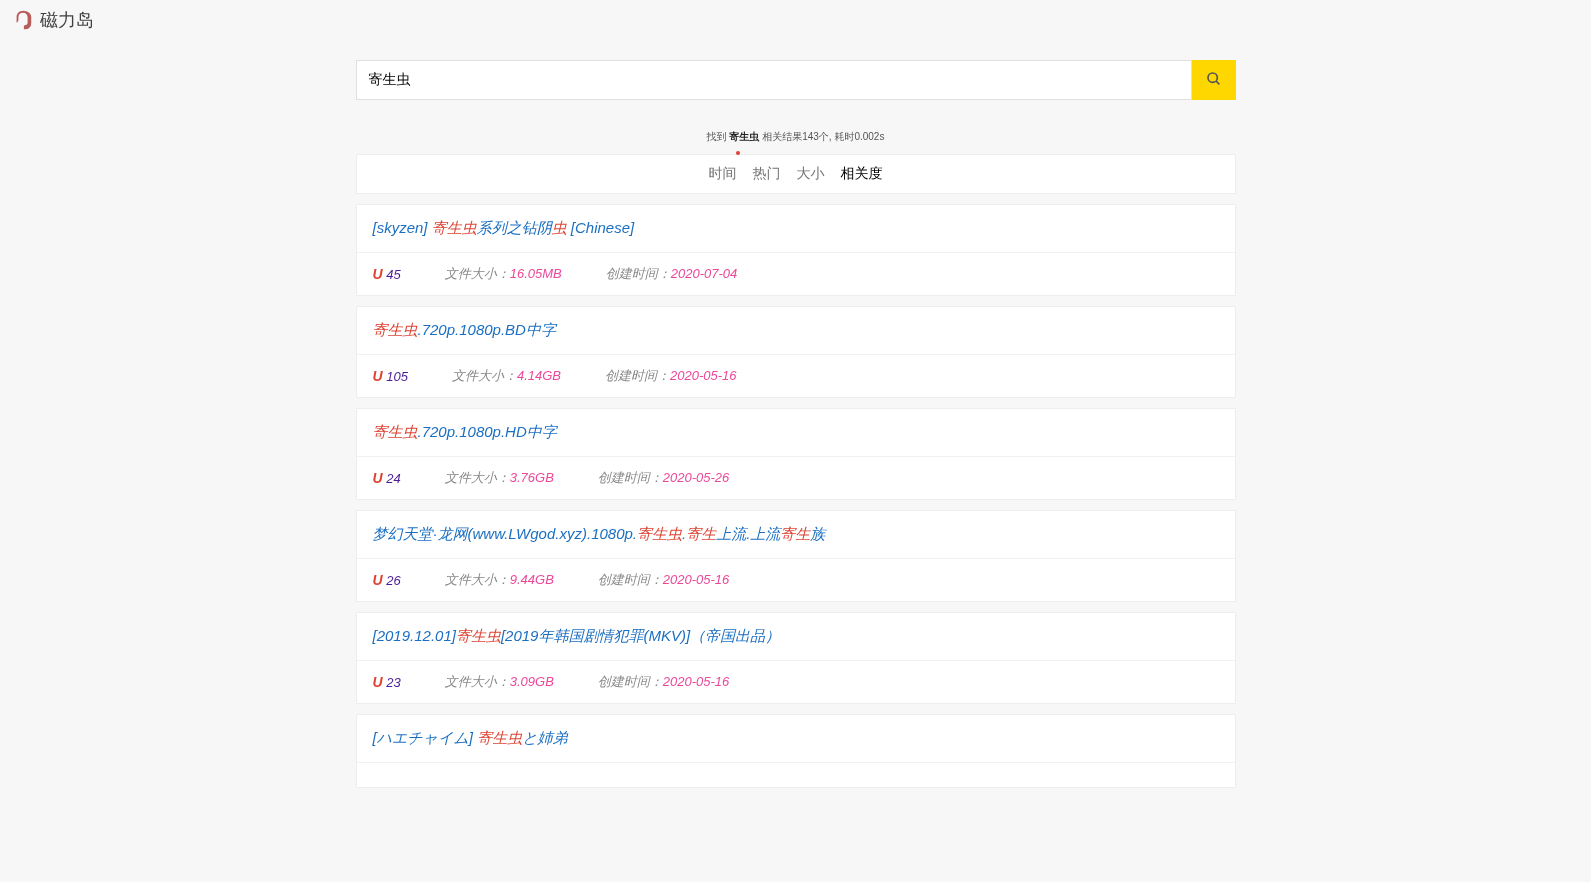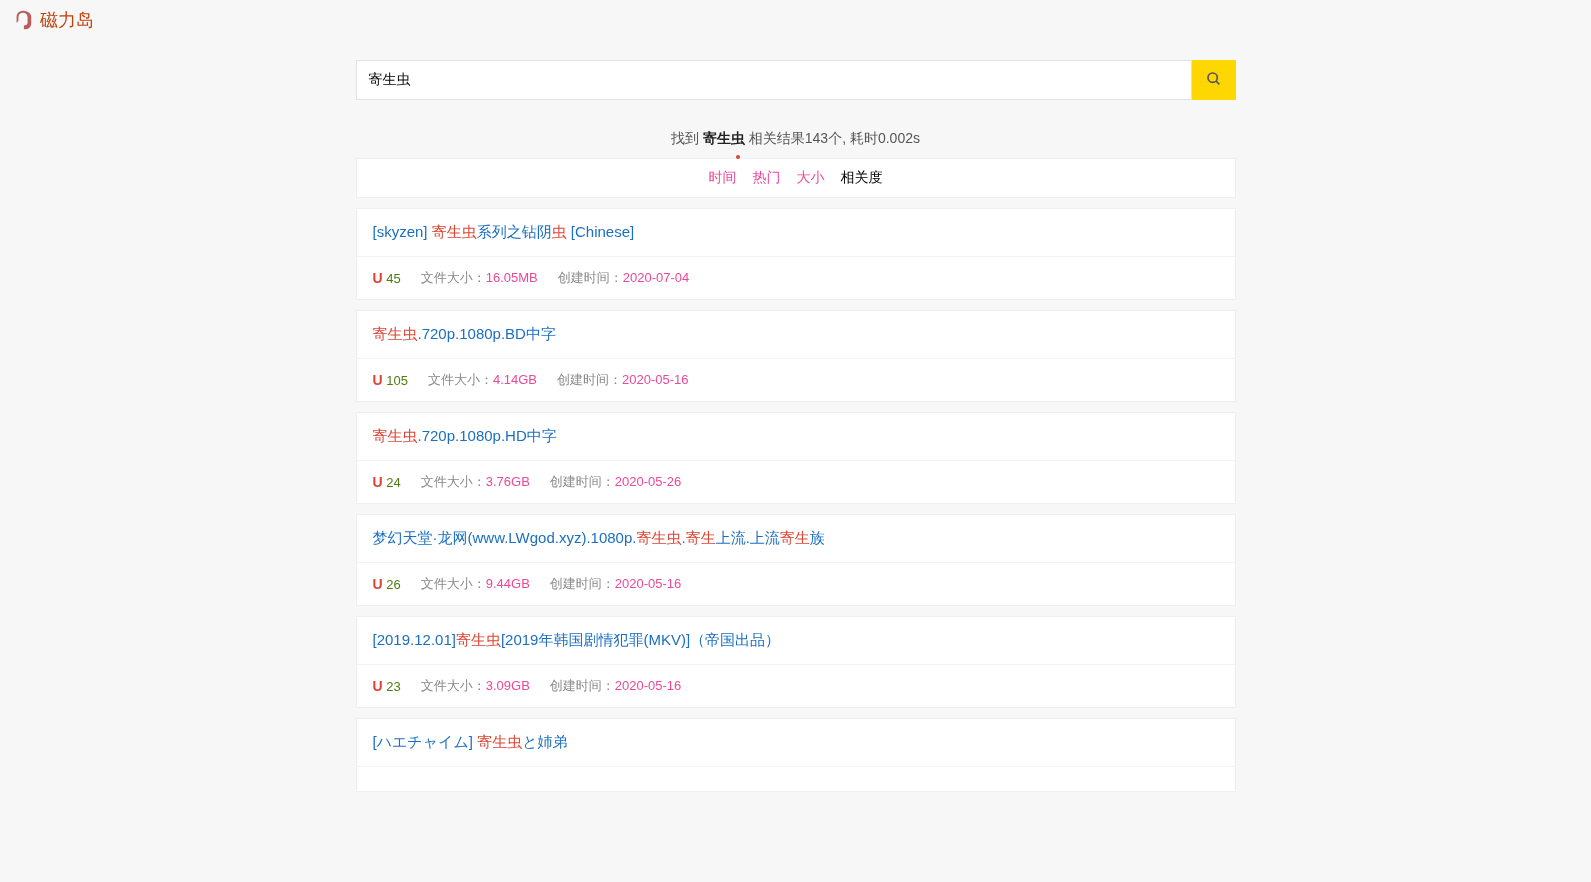--- a/index.html
+++ b/index.html
@@ -15,21 +15,21 @@
       align-items: center;
       gap: 6px;
     }
     .logo-icon {
       width: 22px;
       height: 22px;
       display: inline-block;
     }
     .site-name {
       font-size: 18px;
-      color: #c2410c;
+      color: #404040;
       font-weight: normal;
     }
     .content-wrap {
       max-width: 900px;
       margin: 20px auto 0;
       padding: 0 10px;
     }
     .search-row {
       display: flex;
       margin-bottom: 20px;
@@ -49,53 +49,54 @@
       background: #ffd700;
       border: none;
       cursor: pointer;
       display: flex;
       align-items: center;
       justify-content: center;
     }
     .summary {
       text-align: center;
       padding: 10px 0;
-      font-size: 14px;
+      font-size: 10px;
       color: #555;
     }
     .summary .kw { font-weight: bold; color: #222; }
     .sort-bar {
       background: #fff;
       border: 1px solid #eee;
       padding: 10px 0;
       text-align: center;
       font-size: 14px;
       margin-bottom: 10px;
       position: relative;
     }
     .sort-item {
-      color: #ec4899;
+      color: #737373;
       padding: 0 8px;
       cursor: pointer;
     }
     .sort-item.active { color: #000000; }
     .red-dot {
       position: absolute;
       left: 50%;
       top: -4px;
       transform: translateX(-60px);
       width: 4px;
       height: 4px;
       background: #d43;
       border-radius: 50%;
     }
     .result-item {
       background: #fff;
       border: 1px solid #eee;
       margin-bottom: 10px;
+      font-style: italic;
     }
     .result-title {
       padding: 14px 16px;
       font-size: 15px;
       color: #1b6fc2;
       cursor: pointer;
       border-bottom: 1px solid #f2f2f2;
     }
     .result-title .hl { color: #d43; }
     .result-title .normal { color: #1b6fc2; }
@@ -106,22 +107,22 @@
       display: flex;
       align-items: center;
       gap: 20px;
     }
     .magnet-icon {
       color: #d43;
       font-weight: bold;
       font-family: Arial, sans-serif;
       font-size: 14px;
     }
-    .count { color: #4d7c0f; font-weight: 500; }
-    .meta-label { color: #888; }
+    .count { color: #4c1d95; font-weight: 500; }
+    .meta-label { color: #888; margin-left: 24px; }
     .meta-val { color: #ec4899; }
     .highlight-box {
       border: 1px solid #d43 !important;
     }
   </style>
 </head>
 <body>
 
 <div class="header">
   <span class="logo-icon">

